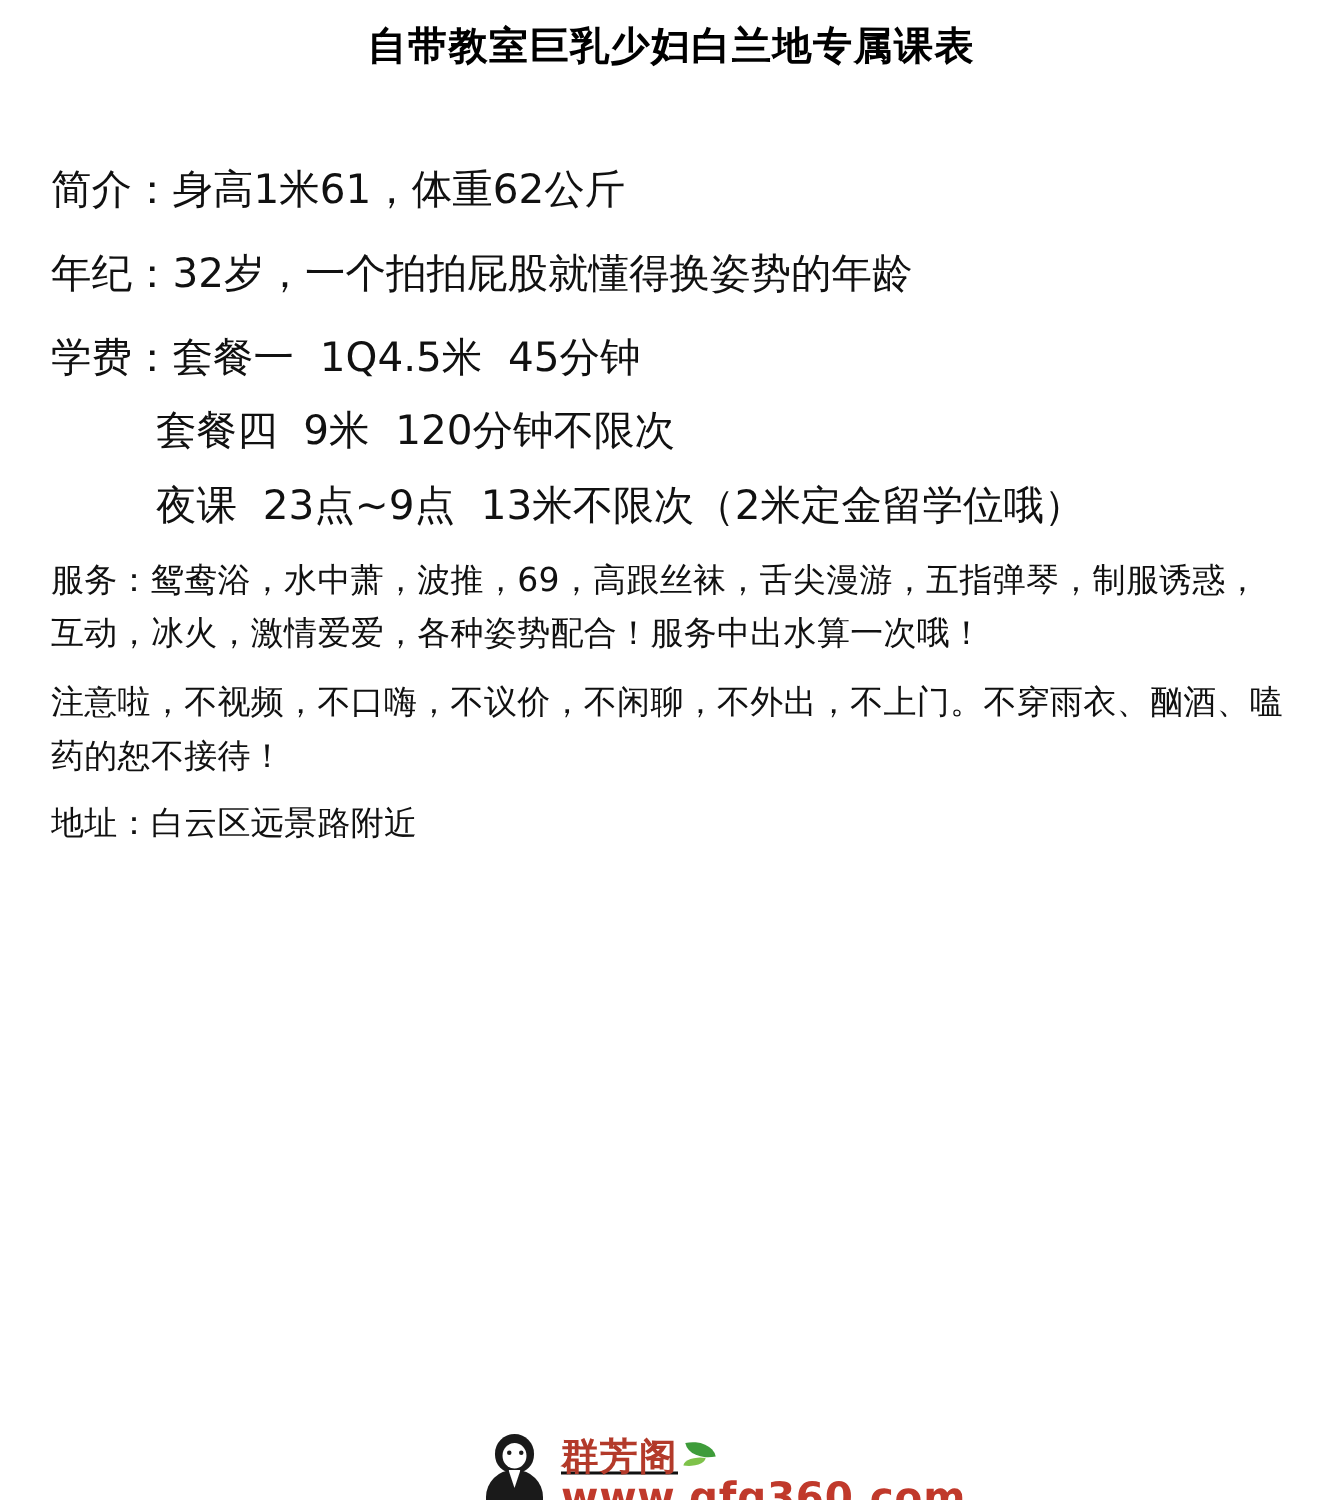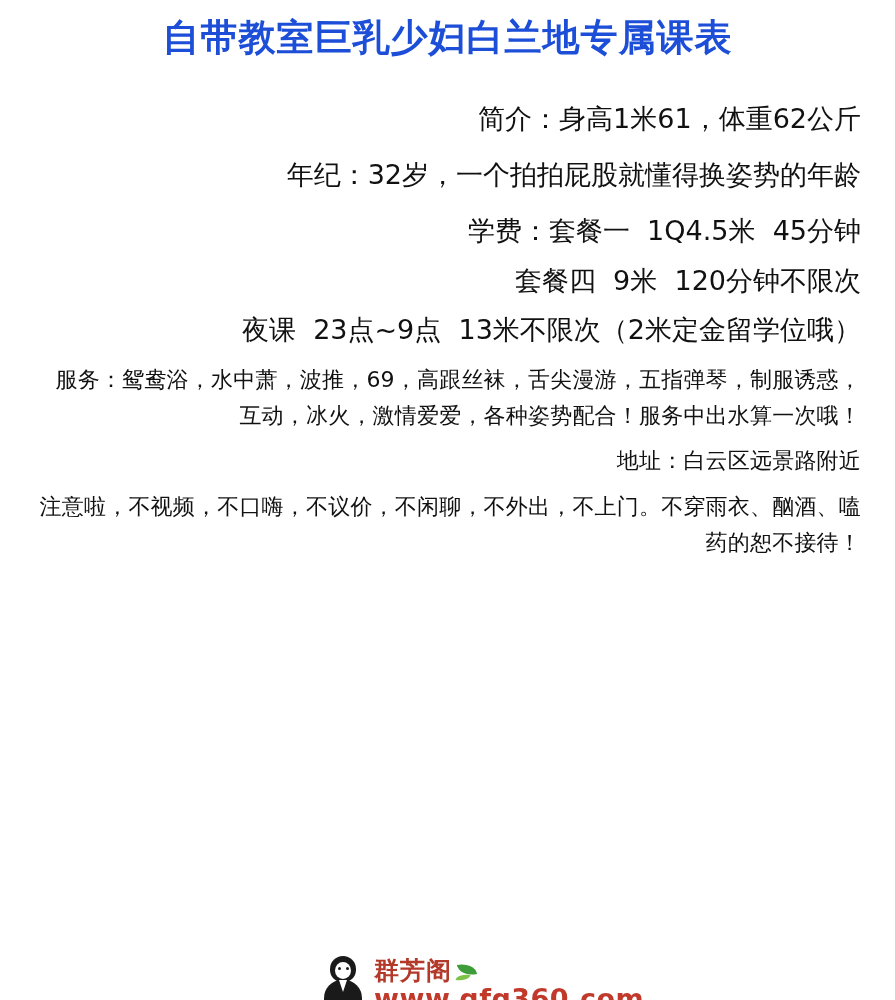--- a/index.html
+++ b/index.html
@@ -17,31 +17,30 @@
   }
   .page {
     position: relative;
     width: 895px;
     height: 1000px;
     box-sizing: border-box;
     padding: 0 34px;
   }
   .doc-title {
     text-align: center;
-    font-size: 37px;
+    font-size: 26px;
     font-weight: bold;
     letter-spacing: 1px;
     margin-top: 16px;
     margin-bottom: 0;
     line-height: 1.2;
-    color: #1d4ed8;
+    color: #000000;
   }
   .body-block {
-    margin-top: 37px;
-    text-align: right;
+    margin-top: 58px;
   }
   .line {
     font-size: 27px;
     line-height: 1.62;
     color: #111111;
     white-space: pre;
     margin: 0;
     padding: 0;
   }
   .line.gap-sm { margin-top: 6px; }
@@ -162,21 +161,22 @@
     letter-spacing: 0.5px;
     line-height: 1;
   }
   .wm-right {
     display: flex;
     flex-direction: column;
     align-items: flex-start;
   }
   .wm-toprow {
     display: flex;
-    align-items: center;
+    align-items: flex-start;
+    text-decoration: underline;
   }
   .right-edge {
     position: absolute;
     right: 0;
     top: 0;
     width: 6px;
     height: 1000px;
     background: #ffffff;
   }
 </style>
@@ -192,23 +192,23 @@
     <div class="line">简介：身高1米61，体重62公斤</div>
 
     <div class="line gap-md">年纪：32岁，一个拍拍屁股就懂得换姿势的年龄</div>
 
     <div class="line gap-md">学费：套餐一  1Q4.5米  45分钟</div>
     <div class="line indent-2 gap-sm">套餐四  9米  120分钟不限次</div>
     <div class="line indent-2 gap-sm">夜课  23点~9点  13米不限次（2米定金留学位哦）</div>
 
     <div class="para gap">服务：鸳鸯浴，水中萧，波推，69，高跟丝袜，舌尖漫游，五指弹琴，制服诱惑，互动，冰火，激情爱爱，各种姿势配合！服务中出水算一次哦！</div>
 
+    <div class="para gap">注意啦，不视频，不口嗨，不议价，不闲聊，不外出，不上门。不穿雨衣、酗酒、嗑药的恕不接待！</div>
+
     <div class="para gap">地址：白云区远景路附近</div>
-
-    <div class="para gap">注意啦，不视频，不口嗨，不议价，不闲聊，不外出，不上门。不穿雨衣、酗酒、嗑药的恕不接待！</div>
 
   </div>
 
   <div class="watermark">
     <div class="wm-figure">
       <div class="wm-head"></div>
       <div class="wm-face"></div>
       <div class="wm-eye l"></div>
       <div class="wm-eye r"></div>
       <div class="wm-body"></div>

